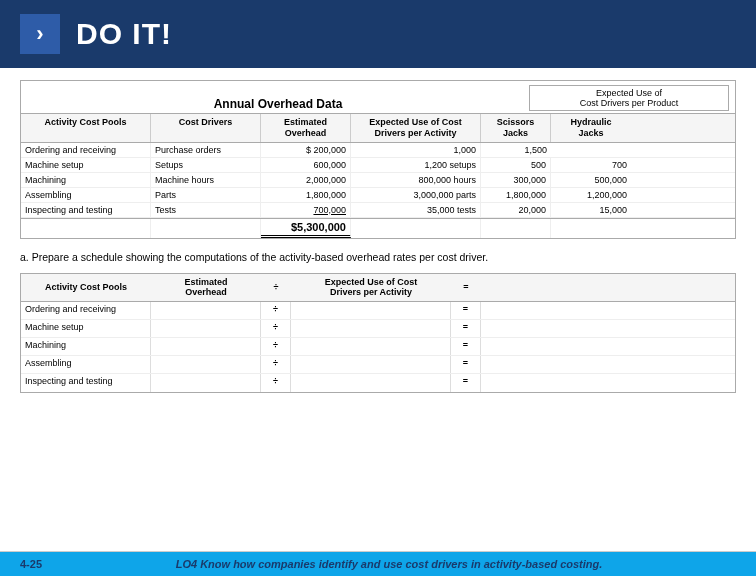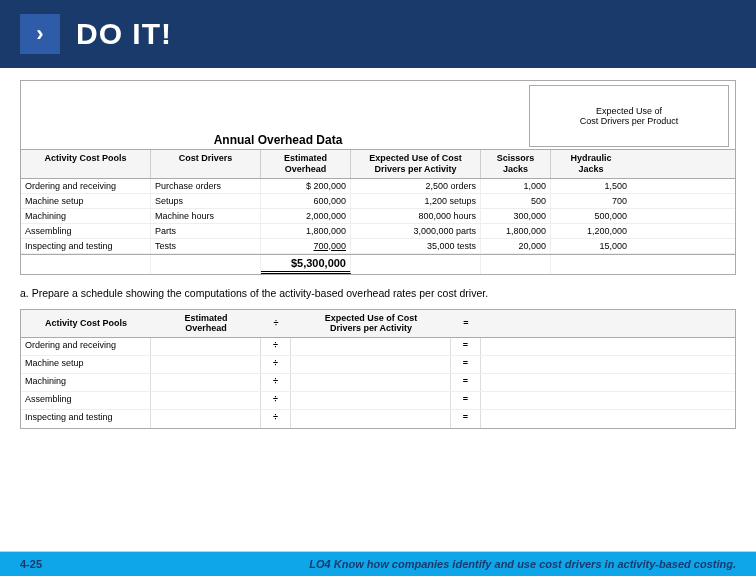--- a/index.html
+++ b/index.html
@@ -63,21 +63,21 @@
       text-align: center;
       font-weight: bold;
       font-size: 12px;
       flex: 1;
     }
 
     .expected-use-header {
       text-align: center;
       font-size: 9px;
       border: 1px solid #aaa;
-      padding: 20px 6px;
+      padding: 2px 6px;
       min-width: 200px;
     }
 
     .top-table-header {
       display: grid;
       grid-template-columns: 130px 110px 90px 130px 70px 80px;
       border-bottom: 1px solid #aaa;
       background: #f5f5f5;
     }
 
@@ -189,21 +189,21 @@
     .footer-page {
       font-size: 11px;
       font-weight: bold;
       color: #1a3a6b;
     }
     .footer-text {
       font-size: 11px;
       font-style: italic;
       font-weight: bold;
       color: #1a3a6b;
-      text-align: right;
+      text-align: center;
       flex: 1;
     }
   </style>
 </head>
 <body>
 
 <div class="header">
   <div class="header-arrow">›</div>
   <div class="header-title">DO IT!</div>
 </div>
@@ -221,21 +221,20 @@
       <div>Estimated<br>Overhead</div>
       <div>Expected Use of Cost<br>Drivers per Activity</div>
       <div>Scissors<br>Jacks</div>
       <div>Hydraulic<br>Jacks</div>
     </div>
 
     <div class="top-table-row">
       <div>Ordering and receiving</div>
       <div>Purchase orders</div>
       <div>$ 200,000</div>
-      <div>2,500 orders</div>
       <div>1,000</div>
       <div>1,500</div>
     </div>
     <div class="top-table-row">
       <div>Machine setup</div>
       <div>Setups</div>
       <div>600,000</div>
       <div>1,200 setups</div>
       <div>500</div>
       <div>700</div>

